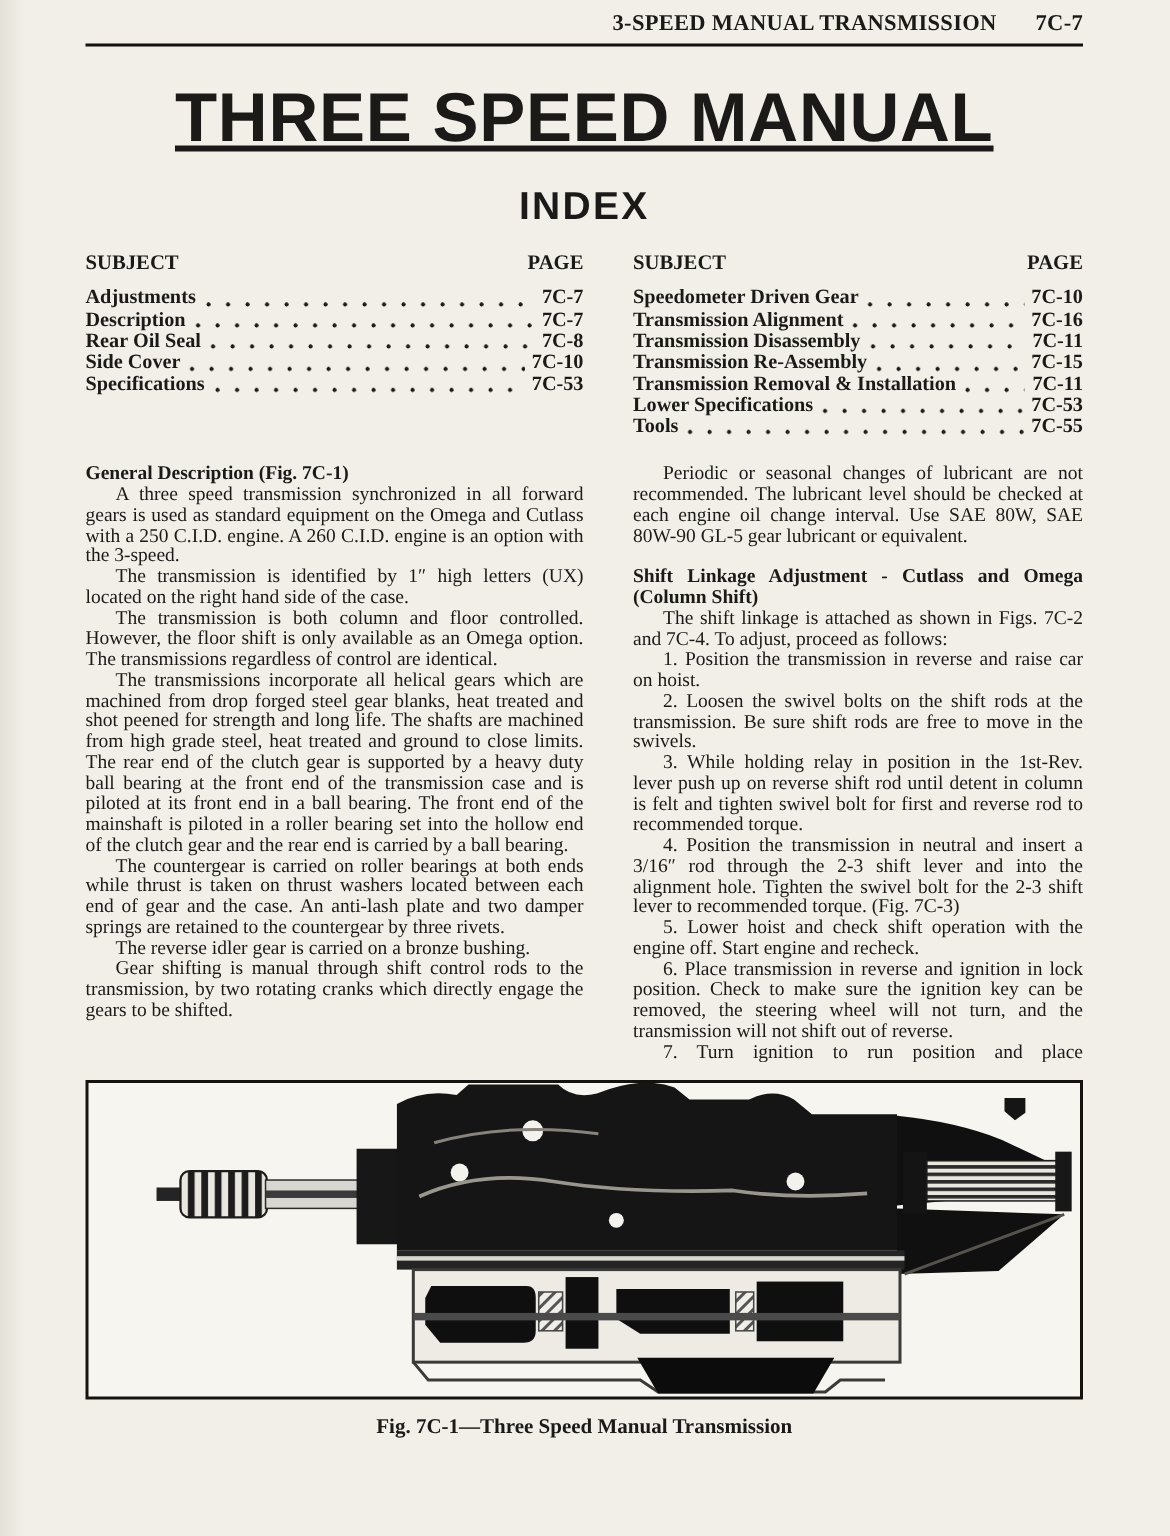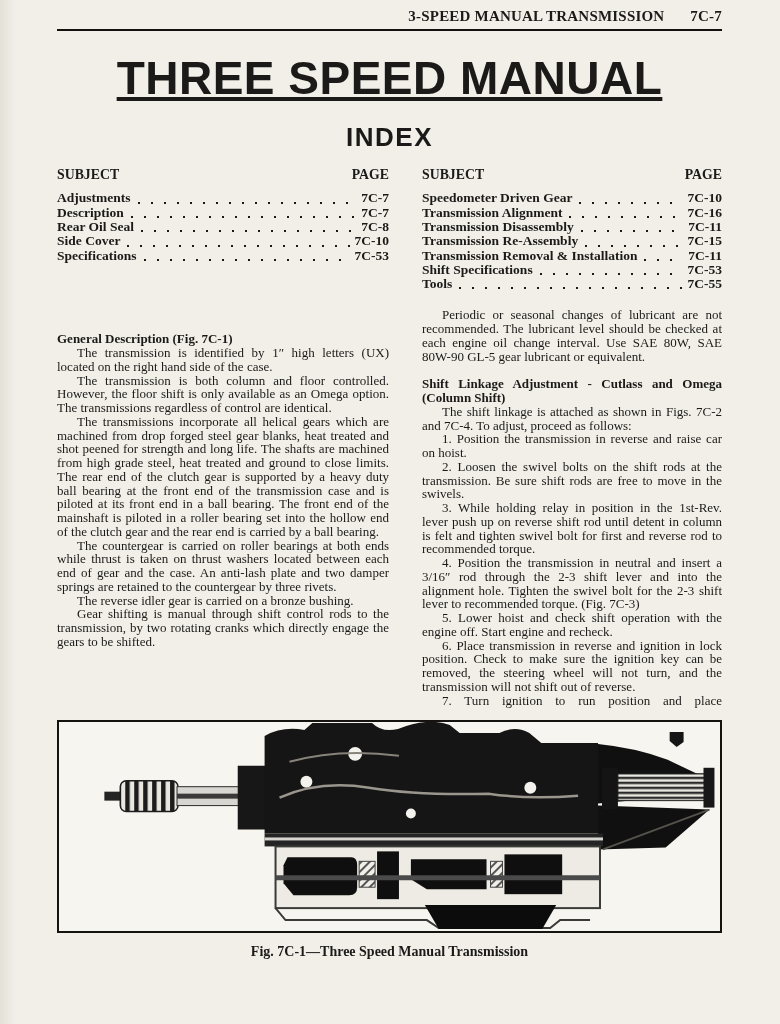--- a/index.html
+++ b/index.html
@@ -44,21 +44,21 @@
     flex:1;height:11px;margin:0 5px;align-self:flex-end;
     background-image:radial-gradient(circle at 3px 8px,#1b1a18 1.2px,transparent 1.55px);
     background-size:13px 11px;background-repeat:repeat-x;
   }
   .idx-page{white-space:nowrap;}
   
   .columns{
     display:flex;gap:33px;margin-top:17px;height:400px;overflow:hidden;
     font-size:13px;line-height:13.75px;text-align:justify;
   }
-  .col-left{flex:0 0 332px;margin-top:24px;}
+  .col-left{flex:0 0 332px;}
   .col-right{flex:0 0 300px;}
   .para{margin:0;text-indent:20px;}
   .sec-heading{font-weight:bold;margin:0;text-indent:0;}
   .col-right .sec-heading{margin-top:14px;}
   
   .figure-frame{
     margin-top:12px;height:213px;box-sizing:border-box;
     border:2px solid #14130f;background:#f7f5ef;
   }
   .figure-frame svg{display:block;width:100%;height:100%;}
@@ -139,37 +139,38 @@
         <span class="idx-subject">Transmission Re-Assembly</span>
         <span class="dots"></span>
         <span class="idx-page">7C-15</span>
       </div>
       <div class="idx-row">
         <span class="idx-subject">Transmission Removal &amp; Installation</span>
         <span class="dots"></span>
         <span class="idx-page">7C-11</span>
       </div>
       <div class="idx-row">
-        <span class="idx-subject">Shift Specifications</span>
+        <span class="idx-subject">Lower Specifications</span>
         <span class="dots"></span>
         <span class="idx-page">7C-53</span>
       </div>
       <div class="idx-row">
         <span class="idx-subject">Tools</span>
         <span class="dots"></span>
         <span class="idx-page">7C-55</span>
       </div>
     </div>
 
   </div>
 
   <div class="columns">
 
     <div class="col-left">
       <p class="para sec-heading">General Description (Fig. 7C-1)</p>
+      <p class="para">A three speed transmission synchronized in all forward gears is used as standard equipment on the Omega and Cutlass with a 250 C.I.D. engine. A 260 C.I.D. engine is an option with the 3-speed.</p>
       <p class="para">The transmission is identified by 1″ high letters (UX) located on the right hand side of the case.</p>
       <p class="para">The transmission is both column and floor controlled. However, the floor shift is only available as an Omega option. The transmissions regardless of control are identical.</p>
       <p class="para">The transmissions incorporate all helical gears which are machined from drop forged steel gear blanks, heat treated and shot peened for strength and long life. The shafts are machined from high grade steel, heat treated and ground to close limits. The rear end of the clutch gear is supported by a heavy duty ball bearing at the front end of the transmission case and is piloted at its front end in a ball bearing. The front end of the mainshaft is piloted in a roller bearing set into the hollow end of the clutch gear and the rear end is carried by a ball bearing.</p>
       <p class="para">The countergear is carried on roller bearings at both ends while thrust is taken on thrust washers located between each end of gear and the case. An anti-lash plate and two damper springs are retained to the countergear by three rivets.</p>
       <p class="para">The reverse idler gear is carried on a bronze bushing.</p>
       <p class="para">Gear shifting is manual through shift control rods to the transmission, by two rotating cranks which directly engage the gears to be shifted.</p>
     </div>
 
     <div class="col-right">
       <p class="para">Periodic or seasonal changes of lubricant are not recommended. The lubricant level should be checked at each engine oil change interval. Use SAE 80W, SAE 80W-90 GL-5 gear lubricant or equivalent.</p>

